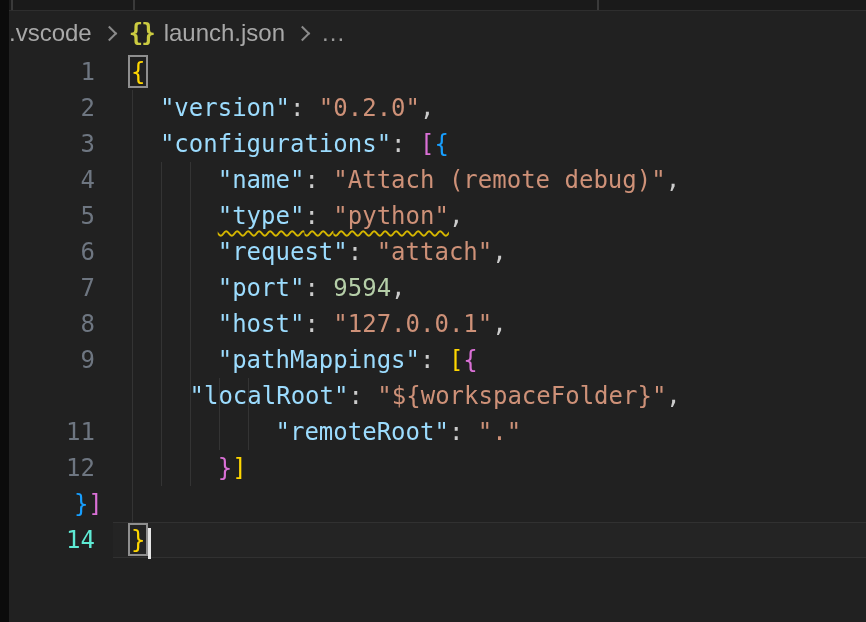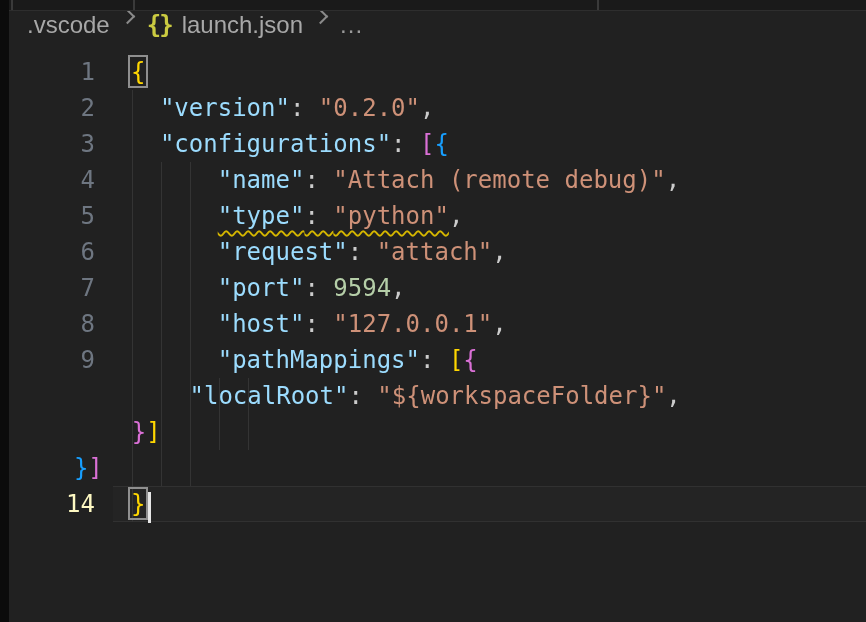--- a/index.html
+++ b/index.html
@@ -10,36 +10,36 @@
   
   .tabstrip{position:absolute;left:0;top:0;width:866px;height:10px;
             background:#1a1a1a;border-bottom:1px solid #2e2e2e;box-sizing:content-box;z-index:3;}
   .tab-sep{position:absolute;top:0;width:2px;height:10px;background:#3a3a3a;}
 
   
   .left-strip{position:absolute;left:0;top:0;width:9px;height:622px;background:#0b0b0b;z-index:6;}
 
   
   .breadcrumb{position:absolute;left:9px;top:11px;right:16px;height:44px;
-              display:flex;padding-left:18px;
+              display:flex;align-items:center;
               font-family:"Liberation Sans","DejaVu Sans",sans-serif;
               font-size:24px;color:#a8a8a8;z-index:2;}
   .crumb{white-space:nowrap;}
   .crumb-sep{display:inline-block;width:9px;height:9px;
              border-top:2.5px solid #8a8a8a;border-right:2.5px solid #8a8a8a;
              transform:rotate(45deg);margin:0 14px 0 12px;flex:none;}
   .braces-icon{font-family:"DejaVu Sans Mono",monospace;font-size:24px;font-weight:bold;
                color:#cbcb41;letter-spacing:-2px;margin-right:10px;flex:none;}
   .crumb-more{color:#9a9a9a;letter-spacing:1px;}
 
   
   .code-area{position:absolute;left:9px;top:54px;right:0;z-index:1;}
   .code-row{display:flex;height:36px;line-height:36px;font-size:24px;position:relative;}
   .gutter{width:86px;flex:none;text-align:right;color:#6e7681;user-select:none;}
-  .code-row.current .gutter{color:#fef9c3;}
+  .code-row.current .gutter{color:#5eead4;}
   .codeline{padding-left:36px;white-space:pre;position:relative;z-index:2;}
   .cur-line-hl{position:absolute;left:104px;right:0;top:0;height:36px;
                border-top:1px solid #313131;border-bottom:1px solid #313131;
                box-sizing:border-box;background:rgba(255,255,255,0.015);z-index:0;}
   .guide{position:absolute;width:1px;background:#343434;z-index:1;}
 
   .squiggle{text-decoration-line:underline;text-decoration-style:wavy;
             text-decoration-color:#d5b600;text-decoration-thickness:2px;
             text-underline-offset:6px;}
   .match{position:relative;}
@@ -101,20 +101,25 @@
         <div class="codeline"><span style="color: rgb(204, 204, 204);">      </span><span style="color: rgb(156, 220, 254);">"host"</span><span style="color: rgb(204, 204, 204);">: </span><span style="color: rgb(206, 145, 120);">"127.0.0.1"</span><span style="color: rgb(204, 204, 204);">,</span></div>
       </div>
       <div class="code-row">
         <div class="gutter">9</div>
         <div class="codeline"><span style="color: rgb(204, 204, 204);">      </span><span style="color: rgb(156, 220, 254);">"pathMappings"</span><span style="color: rgb(204, 204, 204);">: </span><span style="color: rgb(255, 215, 0);">[</span><span style="color: rgb(218, 112, 214);">{</span></div>
       </div>
       <div class="code-row">
         <div class="codeline"><span style="color: rgb(204, 204, 204);">          </span><span style="color: rgb(156, 220, 254);">"localRoot"</span><span style="color: rgb(204, 204, 204);">: </span><span style="color: rgb(206, 145, 120);">"${workspaceFolder}"</span><span style="color: rgb(204, 204, 204);">,</span></div>
       </div>
       <div class="code-row">
+        <div class="gutter">11</div>
+        <div class="codeline"><span style="color: rgb(204, 204, 204);">          </span><span style="color: rgb(156, 220, 254);">"remoteRoot"</span><span style="color: rgb(204, 204, 204);">: </span><span style="color: rgb(206, 145, 120);">"."</span></div>
+      </div>
+      <div class="code-row">
+        <div class="gutter">12</div>
         <div class="codeline"><span style="color: rgb(204, 204, 204);">      </span><span style="color: rgb(218, 112, 214);">}</span><span style="color: rgb(255, 215, 0);">]</span></div>
       </div>
       <div class="code-row">
         <div class="codeline"><span style="color: rgb(204, 204, 204);">  </span><span style="color: rgb(23, 159, 255);">}</span><span style="color: rgb(218, 112, 214);">]</span></div>
       </div>
       <div class="code-row current">
         <div class="cur-line-hl"></div>
         <div class="gutter">14</div>
         <div class="codeline"><span class="match" style="color: rgb(255, 215, 0);">}<span class="cursor"></span></span></div>
       </div>

